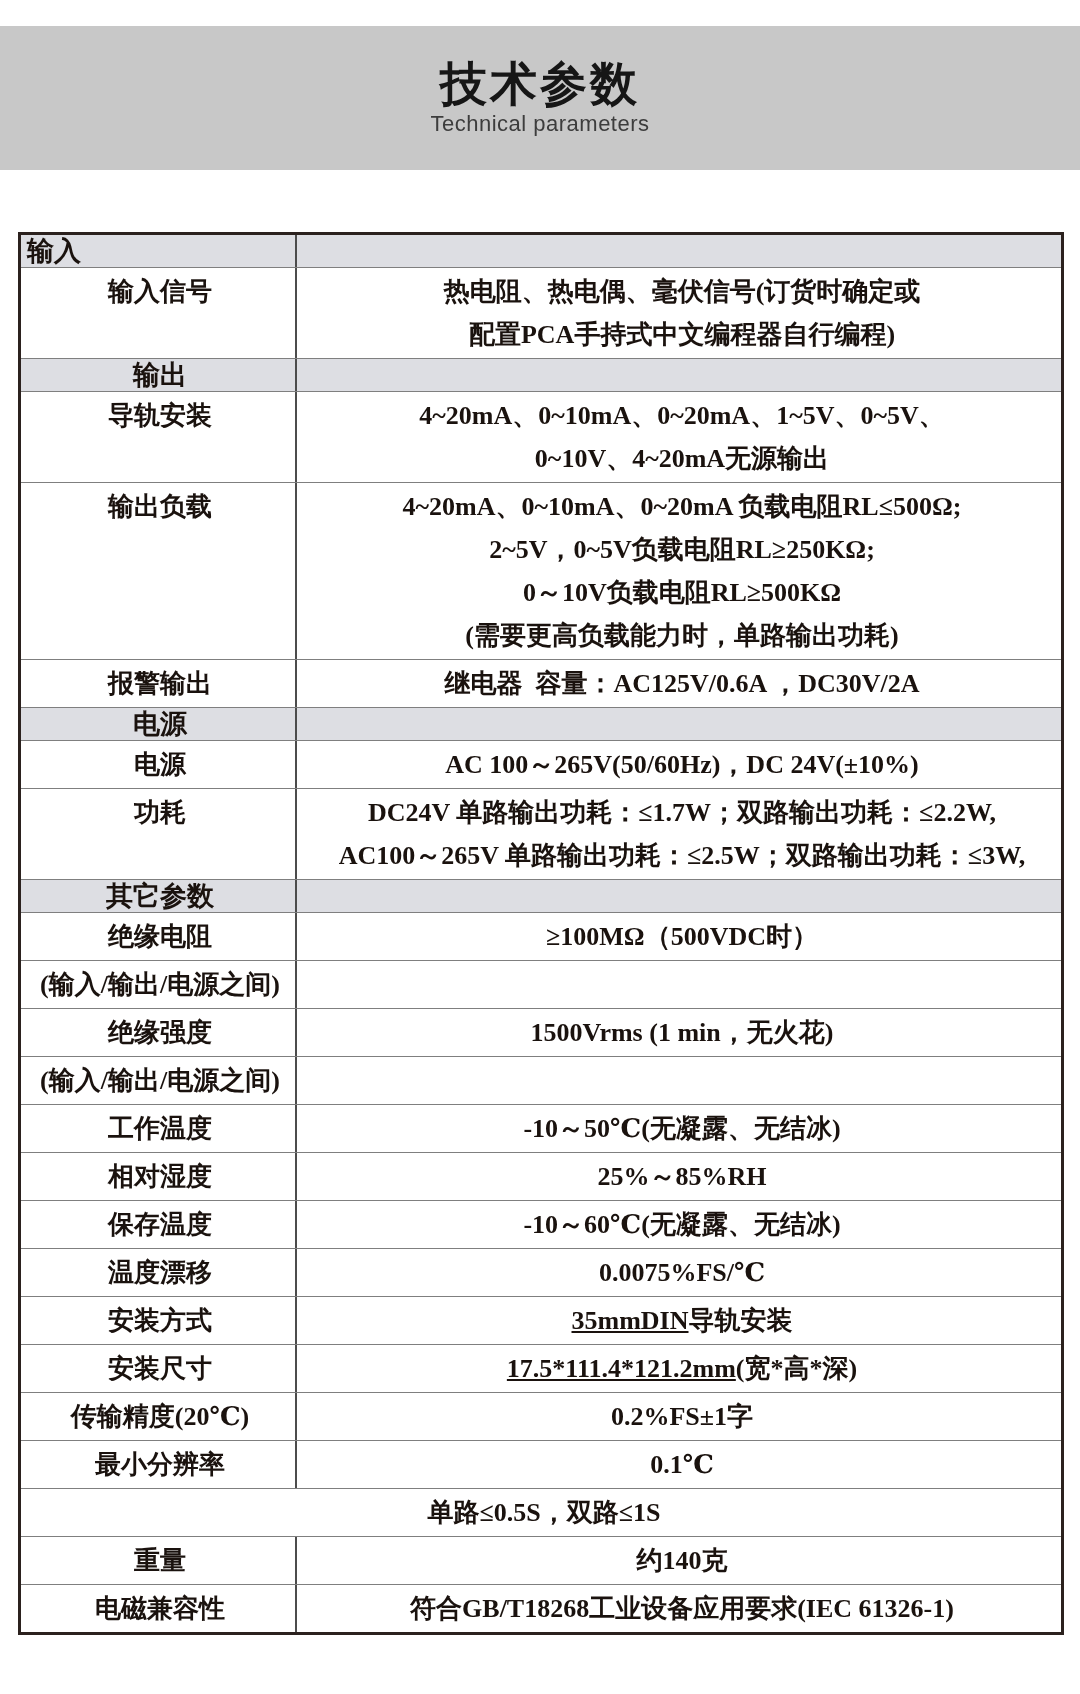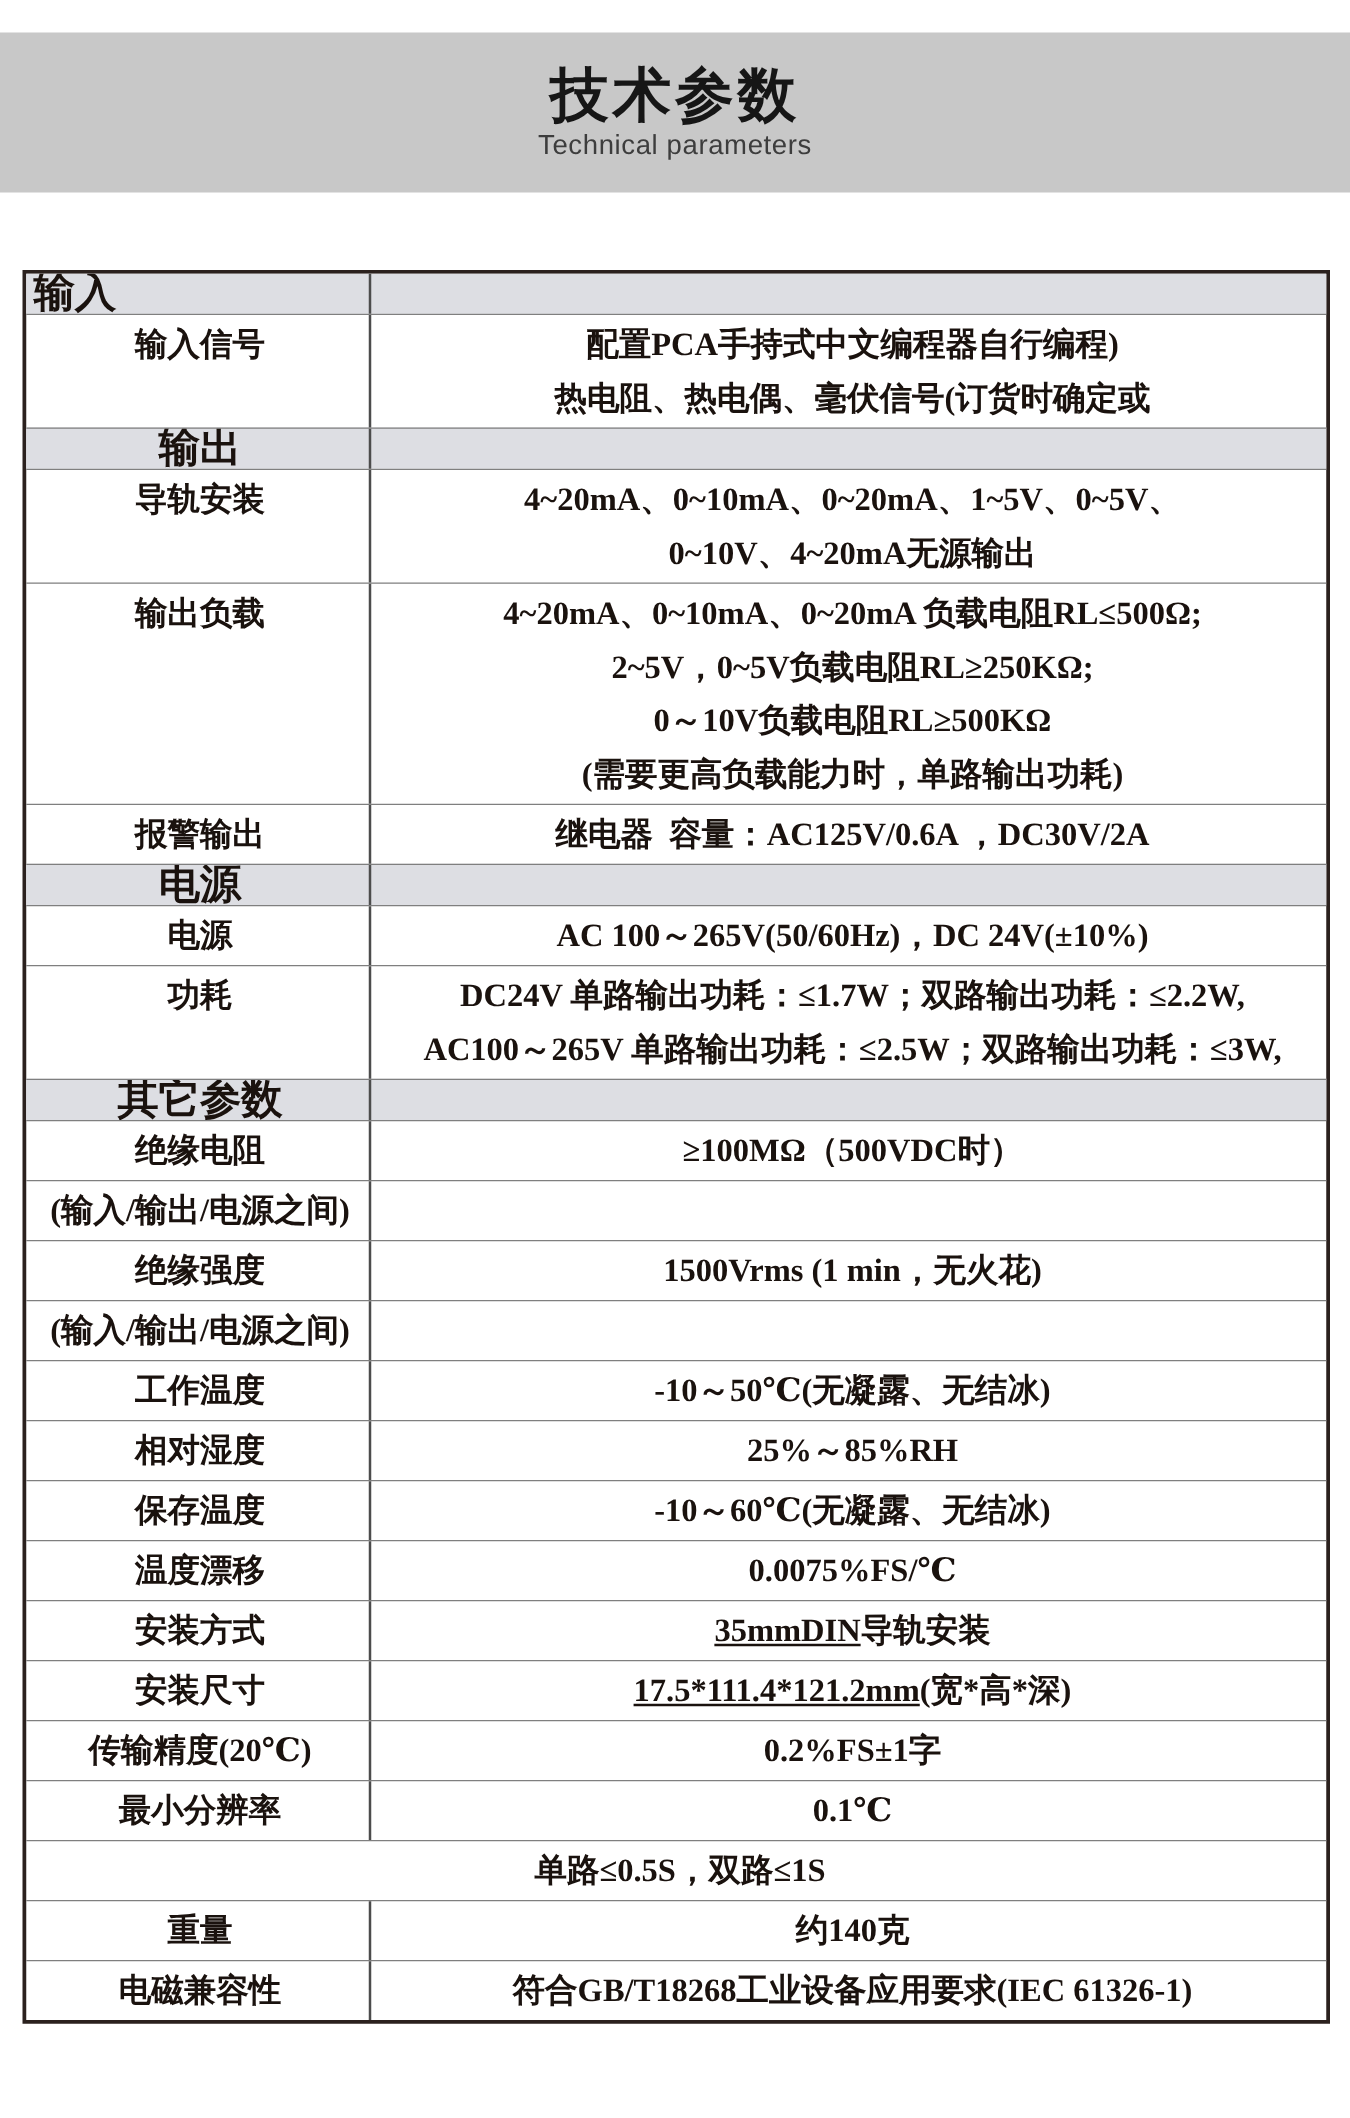--- a/index.html
+++ b/index.html
@@ -14,21 +14,21 @@
   html, body {
     margin: 0; padding: 0;
     width: 1080px; height: 1694px;
     background: #ffffff;
     font-family: "Liberation Serif", "DejaVu Serif", serif;
     color: var(--text);
     overflow: hidden;
   }
   .banner {
     margin-top: 26px;
-    height: 128px;
+    height: 144px;
     background: var(--banner-bg);
     display: flex; flex-direction: column;
     align-items: center; justify-content: center;
   }
   .banner .title {
     font-family: "Liberation Sans", "DejaVu Sans", sans-serif;
     font-size: 47px; font-weight: bold; color: #161616;
     letter-spacing: 3px; line-height: 1.05;
   }
   .banner .subtitle {
@@ -49,42 +49,42 @@
     font-size: 26px; font-weight: bold;
     line-height: 43px;
   }
   .cell.label {
     width: 276px; flex: 0 0 276px;
     border-right: 2px solid var(--divider);
     padding: 2px 2px 2px 6px;
     white-space: nowrap; overflow: hidden;
   }
   .cell.value { flex: 1 1 auto; padding: 2px 8px 2px 14px; }
-  .row.section .cell { line-height: 30px; padding-top: 1px; padding-bottom: 1px; font-size: 33px; }
+  .row.section .cell { line-height: 30px; padding-top: 1px; padding-bottom: 1px; font-size: 27px; }
   .vline { white-space: pre-wrap; }
   .u { text-decoration: underline; }
 </style>
 </head>
 <body>
 
 <div class="banner">
   <div class="title">技术参数</div>
   <div class="subtitle">Technical parameters</div>
 </div>
 
 <div class="spec-table">
     <div class="row section">
       <div class="cell label">输入</div>
       <div class="cell value"></div>
     </div>
     <div class="row">
       <div class="cell label">输入信号</div>
       <div class="cell value">
+        <div class="vline">热电阻、热电偶、毫伏信号(订货时确定或</div>
         <div class="vline">配置PCA手持式中文编程器自行编程)</div>
-        <div class="vline">热电阻、热电偶、毫伏信号(订货时确定或</div>
       </div>
     </div>
     <div class="row section">
       <div class="cell label">输出</div>
       <div class="cell value"></div>
     </div>
     <div class="row">
       <div class="cell label">导轨安装</div>
       <div class="cell value">
         <div class="vline">4~20mA、0~10mA、0~20mA、1~5V、0~5V、</div>

